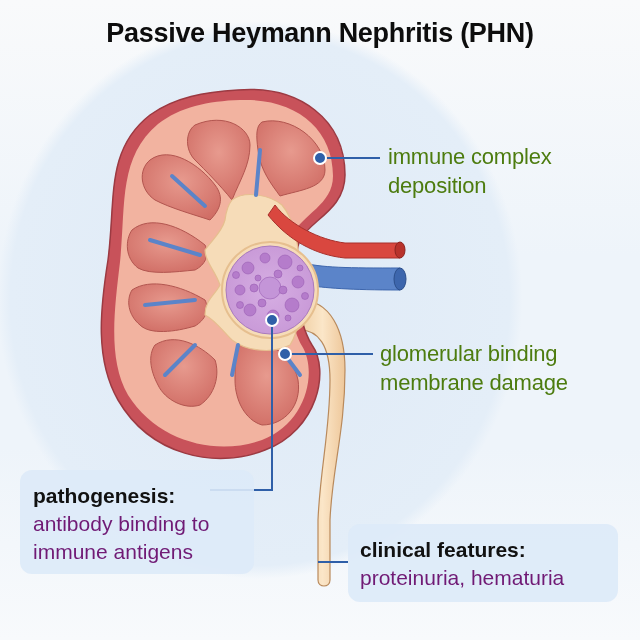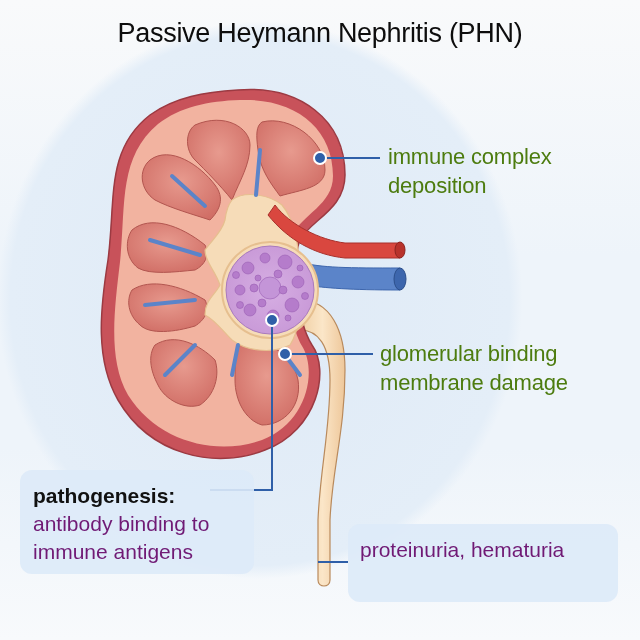--- a/index.html
+++ b/index.html
@@ -9,21 +9,21 @@
     font-family: "Liberation Sans", sans-serif;
   }
   .bg-wash {
     position: absolute; left: 0; top: 0; width: 640px; height: 640px;
     background:
       radial-gradient(ellipse 320px 340px at 260px 300px, #dfeaf6 0%, #e4eef8 78%, rgba(234,242,250,0) 82%),
       linear-gradient(180deg, #f9fafb 0%, #eef4fa 40%, #eef4fa 70%, #f8fafc 100%);
   }
   .title {
     position: absolute; left: 0; top: 18px; width: 640px; text-align: center;
-    font-size: 27px; font-weight: normal; color: #0d0d0d; letter-spacing: -0.3px;
+    font-size: 27px; font-weight: bold; color: #0d0d0d; letter-spacing: -0.3px;
   }
   svg.art { position: absolute; left: 0; top: 0; }
   .label {
     position: absolute; color: #4d7c0f; font-size: 22px; line-height: 29px;
     letter-spacing: -0.2px;
   }
   .label-immune { left: 388px; top: 142px; }
   .label-gbm { left: 380px; top: 339px; }
   .box {
     position: absolute; background: rgba(221,234,248,0.9); border-radius: 12px;
@@ -145,15 +145,16 @@
 <div class="box box-patho">
   <div class="patho-inner">
     <div class="box-title">pathogenesis:</div>
     <div class="box-text">antibody binding to</div>
     <div class="box-text">immune antigens</div>
   </div>
 </div>
 
 <div class="box box-clin">
   <div class="clin-inner">
+    <div class="box-title">clinical features:</div>
     <div class="box-text">proteinuria, hematuria</div>
   </div>
 </div>
 
 </body></html>

